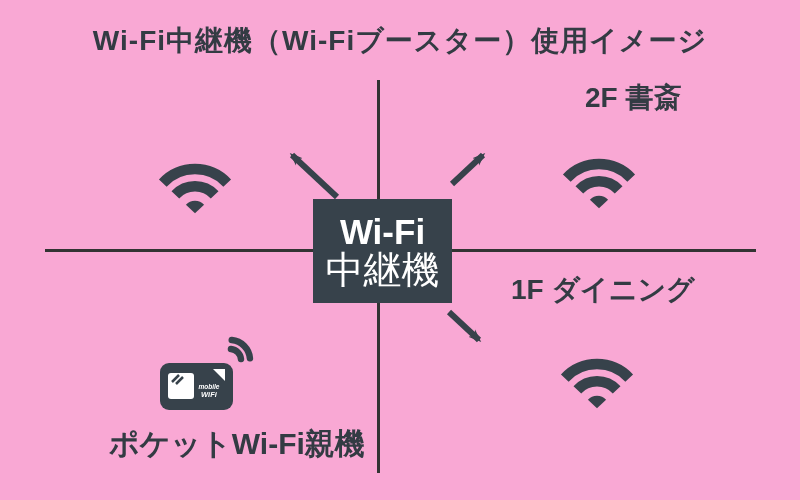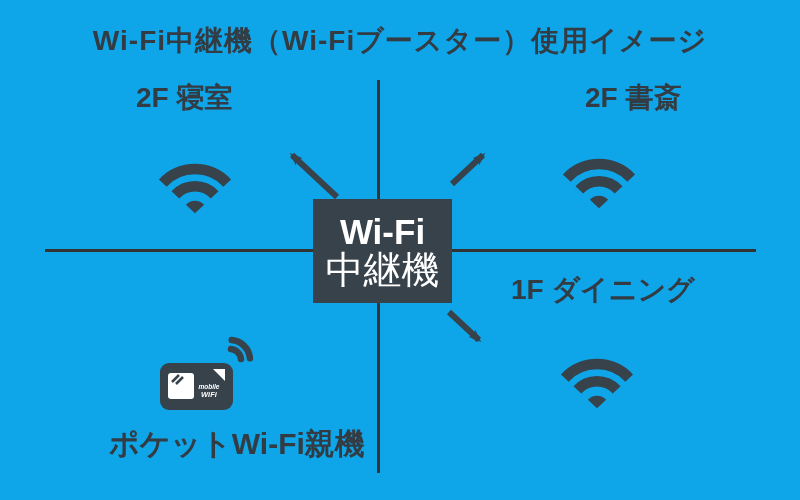--- a/index.html
+++ b/index.html
@@ -1,17 +1,17 @@
 <!DOCTYPE html>
 <html><head>
 <meta charset="utf-8">
 <style>
   html,body{margin:0;padding:0;background:#ffffff;}
   .stage{
-    position:relative;width:800px;height:500px;background:#0ea5e9;overflow:hidden;
+    position:relative;width:800px;height:500px;background:#f9a8d4;overflow:hidden;
     font-family:"Liberation Sans","DejaVu Sans",sans-serif;
     color:#37424b; 
   }
   .title{
     position:absolute;left:0;top:22px;width:800px;text-align:center;
     font-size:28px;font-weight:bold;letter-spacing:1px;color:#333b43;margin:0;
   }
   .hline{position:absolute;left:45px;top:249px;width:711px;height:3px;background:#333333;}
   .vline{position:absolute;left:377px;top:80px;width:3px;height:393px;background:#333333;}
   .center-box{
@@ -37,21 +37,20 @@
   <h1 class="title">Wi-Fi中継機（Wi-Fiブースター）使用イメージ</h1>
 
   <div class="hline"></div>
   <div class="vline"></div>
 
   <div class="center-box">
     <div class="l1">Wi-Fi</div>
     <div class="l2">中継機</div>
   </div>
 
-  <div class="qlabel lab-tl">2F 寝室</div>
   <div class="qlabel lab-tr">2F 書斎</div>
   <div class="qlabel lab-br">1F ダイニング</div>
   <div class="qlabel lab-parent">ポケットWi-Fi親機</div>
 
   <svg class="abs" style="left:147px;top:148px;" width="96" height="69" viewBox="0 0 100 72" aria-hidden="true">
     <path d="M 16.4 36.6 A 46 46 0 0 1 83.6 36.6" fill="none" stroke="currentColor" stroke-width="11"></path>
     <path d="M 29.5 48.9 A 28 28 0 0 1 70.5 48.9" fill="none" stroke="currentColor" stroke-width="11"></path>
     <path d="M 50 68 L 40.5 59.1 A 13 13 0 0 1 59.5 59.1 Z" fill="currentColor"></path>
   </svg>
 

